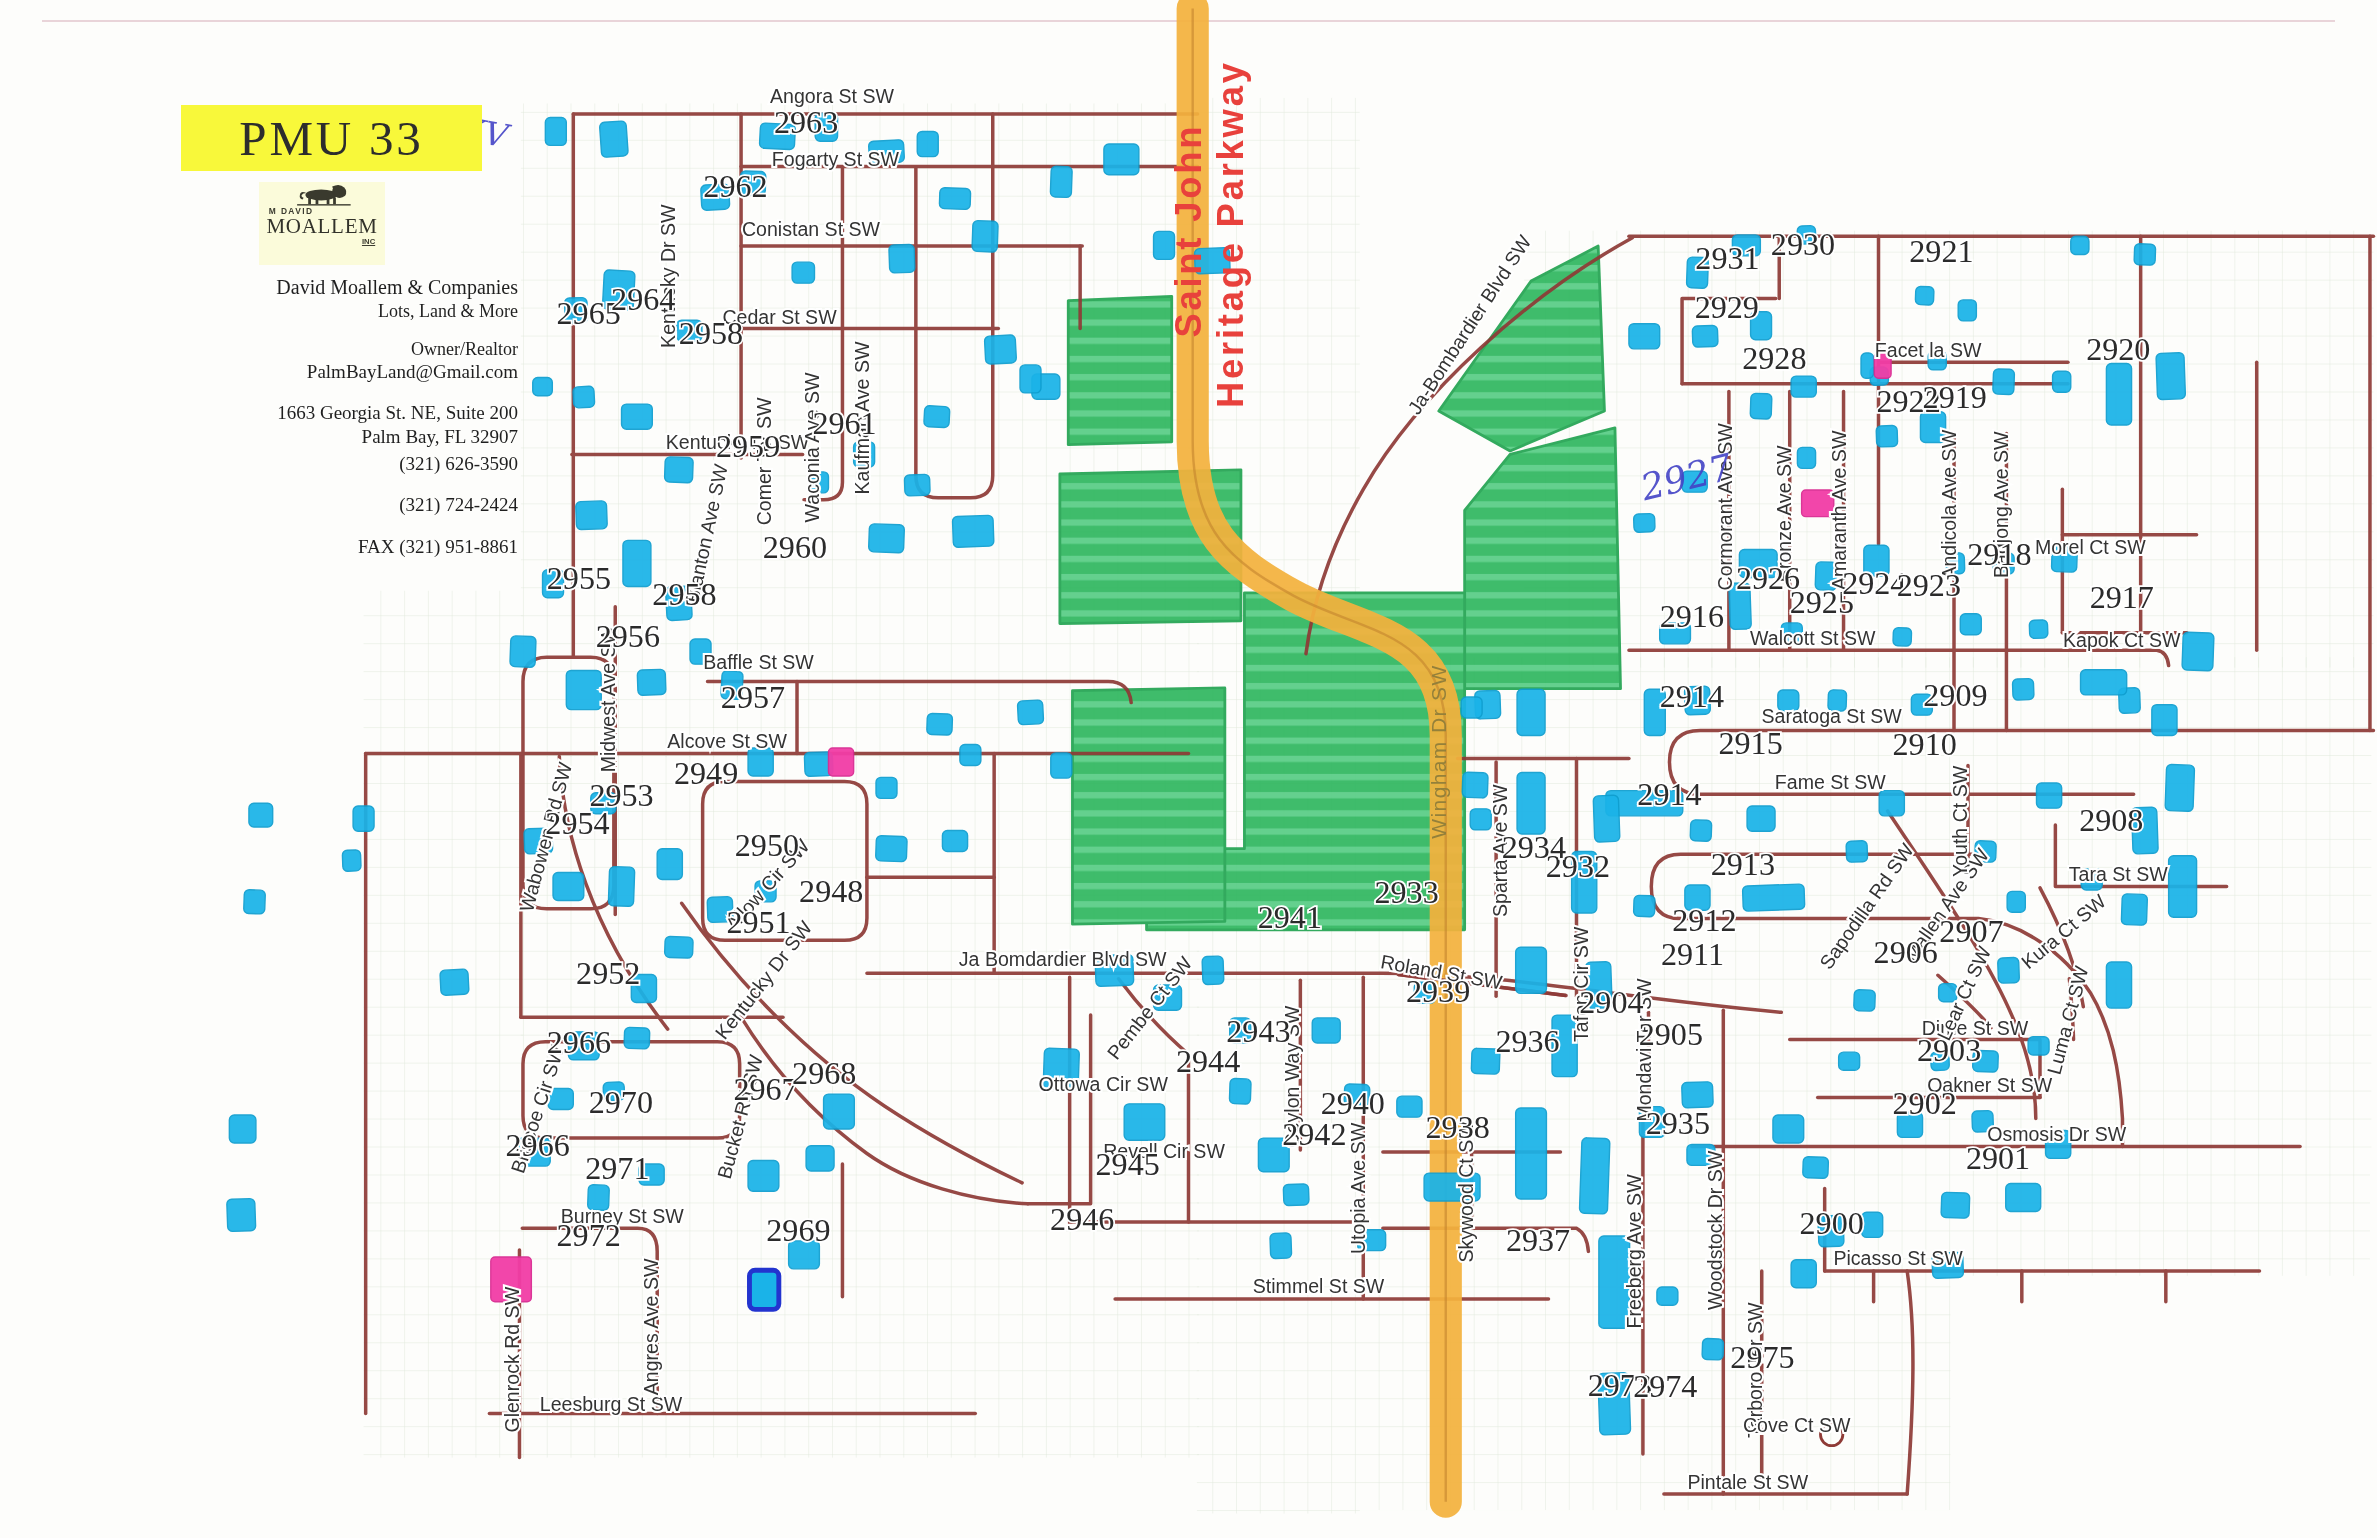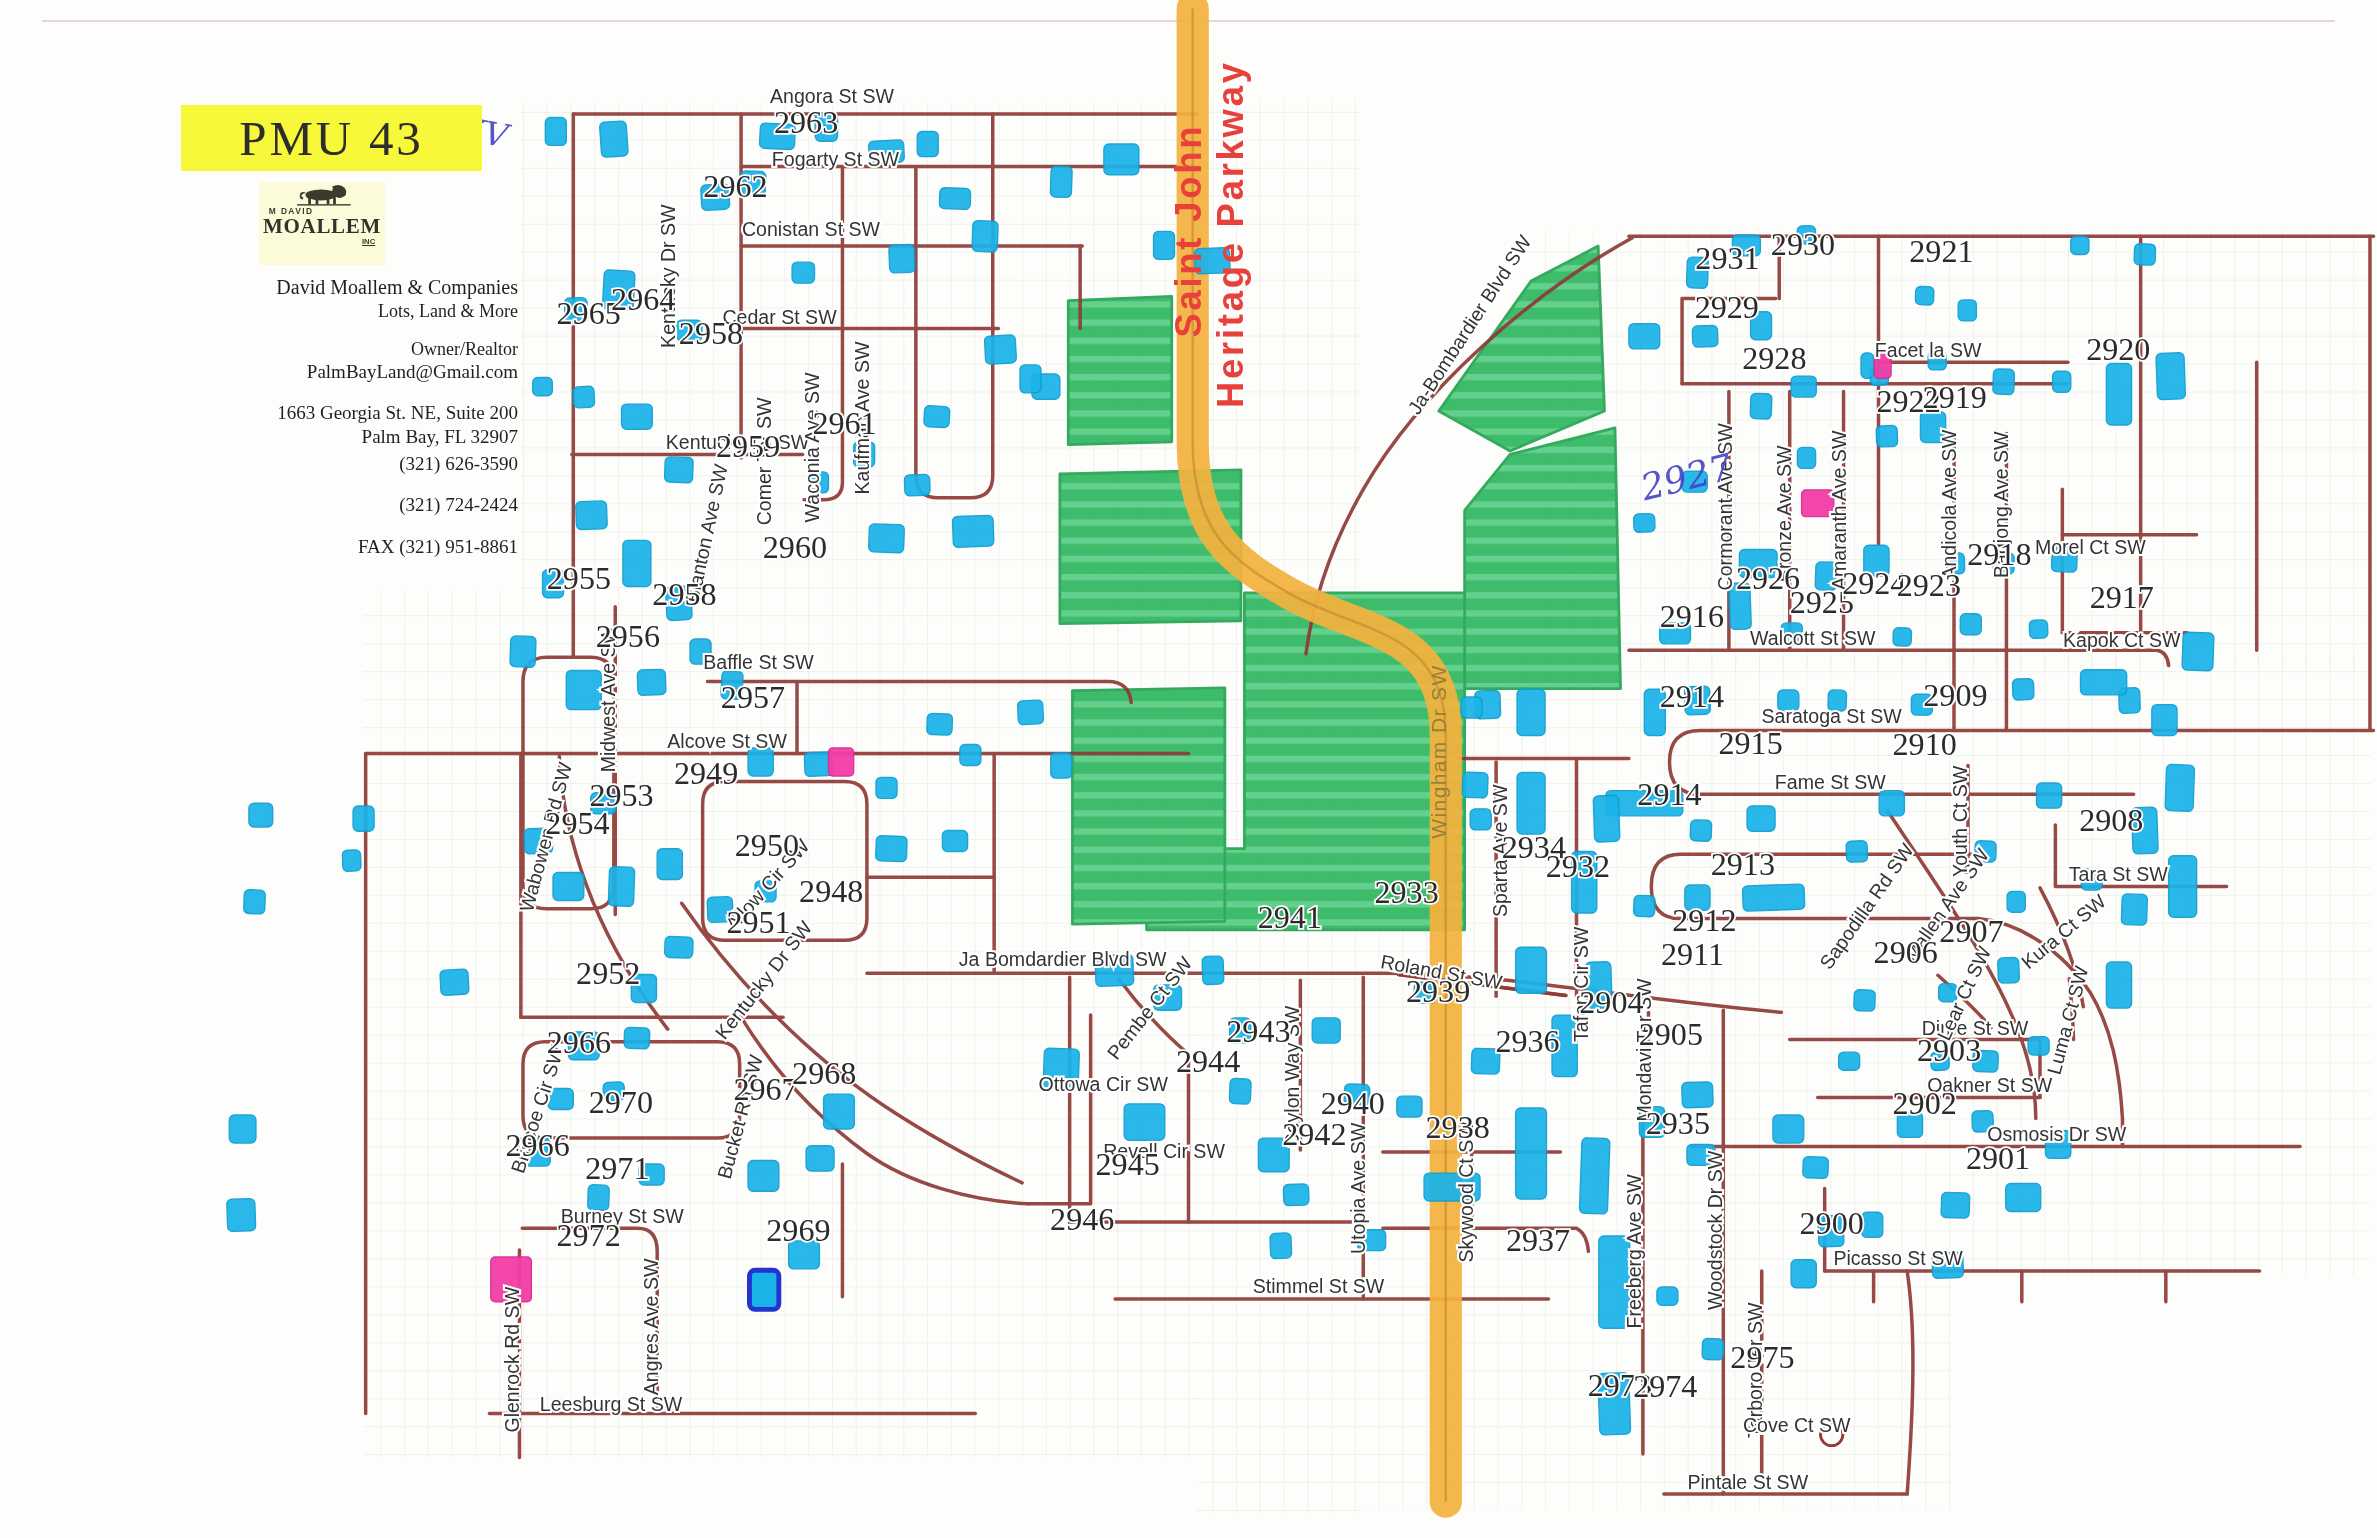--- a/index.html
+++ b/index.html
@@ -9,21 +9,21 @@
   
   #panel{position:absolute;left:126px;top:105px;width:392px;color:#222;z-index:5;}
   .pmu-box{background:#f8f83a;width:301px;height:66px;margin-left:55px;display:flex;
            align-items:center;justify-content:center;
            font-family:"Liberation Serif","DejaVu Serif",serif;font-size:49px;
            letter-spacing:2.8px;color:#2d2d2d;}
   .logo-box{background:#fbfbda;width:126px;height:83px;margin:11.2px auto 0 auto;
             display:flex;flex-direction:column;align-items:center;justify-content:flex-end;
             padding-bottom:19px;box-sizing:border-box;}
   .logo-top{font-size:8.4px;letter-spacing:1.4px;color:#3c3c30;font-weight:bold;align-self:flex-start;margin-left:9.8px;}
-  .logo-name{font-size:21px;font-weight:bold;color:#32322a;letter-spacing:0.7px;line-height:1;
+  .logo-name{font-size:21px;font-weight:normal;color:#32322a;letter-spacing:0.7px;line-height:1;
              font-family:"Liberation Serif","DejaVu Serif",serif;}
   .logo-inc{font-size:7.7px;color:#3c3c30;font-weight:bold;align-self:flex-end;margin-right:9.8px;text-decoration:underline;}
   .p-lines{margin-top:9.8px;text-align:right;font-family:"Liberation Serif","DejaVu Serif",serif;color:#1f1f1f;}
   .p-lines div{line-height:1.25;}
   .co{font-size:20px;}
   .tag{font-size:18px;margin-bottom:15.4px;}
   .role{font-size:18px;}
   .email{font-size:19px;margin-bottom:17px;}
   .addr{font-size:19px;}
   .addr2{font-size:19px;margin-bottom:3px;font-family:Liberation Serif, serif;}
@@ -505,21 +505,21 @@
       <text x="1778" y="335" text-anchor="middle" transform="rotate(-90 1778 335)">Heritage Parkway</text>
     </g>
     <g font-family="&quot;DejaVu Serif&quot;,&quot;Liberation Serif&quot;,serif" font-style="italic" fill="#4343c6">
       <text x="2417" y="700" font-size="52" text-anchor="middle" opacity="0.9" transform="rotate(-14 2417 700)">2927</text>
       <text x="690" y="205" font-size="46" text-anchor="middle" opacity="0.9" transform="rotate(10 690 205)">KV</text>
     </g>
   </svg>
 
 <div id="panel">
   <div class="pmu-box">
-      <span>PMU 43</span>
+      <span>PMU 33</span>
     </div>
   <div class="logo-box">
     <svg width="105" height="36" viewBox="0 0 150 52">
       <g fill="#3a3a2e">
         <ellipse cx="72" cy="28" rx="34" ry="12"></ellipse>
         <circle cx="108" cy="20" r="12"></circle>
         <path d="M96,10 q16,-8 26,2 q8,8 2,18 q-10,8 -20,2 z"></path>
         <rect x="44" y="34" width="6" height="14"></rect>
           <rect x="60" y="36" width="6" height="12"></rect>
         <rect x="84" y="36" width="6" height="12"></rect>

